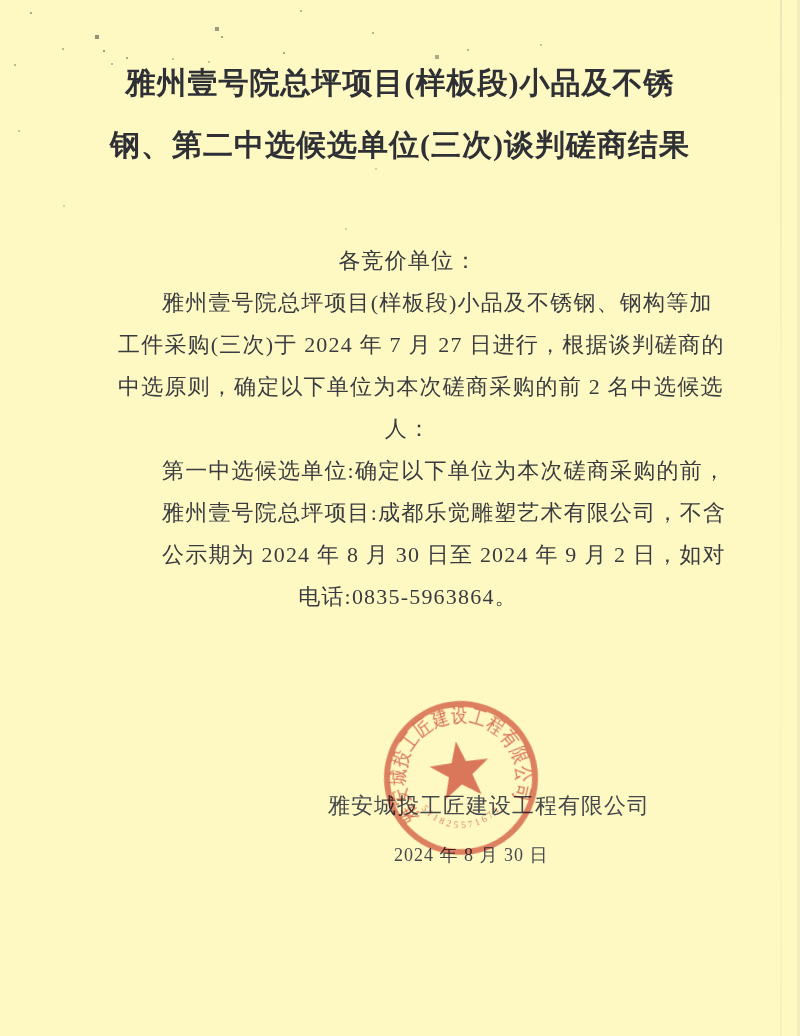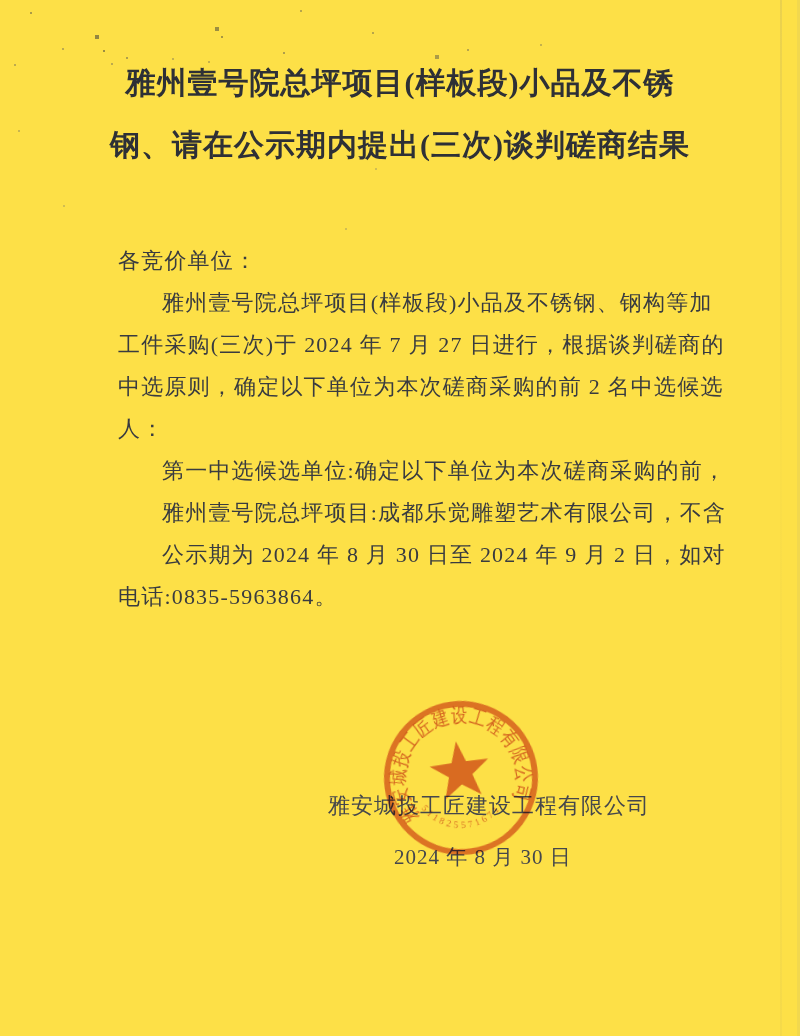--- a/index.html
+++ b/index.html
@@ -1,18 +1,18 @@
 <!DOCTYPE html>
 <html><head>
 <meta charset="utf-8">
 <style>
   html,body{margin:0;padding:0;background:#ffffff;}
   .page{
     position:relative;width:800px;height:1036px;overflow:hidden;
-    background:#fde047;
+    background:#fef9c3;
     font-family:"Liberation Serif","DejaVu Serif",serif;
   }
   
   .noise{
     position:absolute;top:0;left:0;width:2px;height:2px;background:transparent;
     box-shadow:
       30px 12px 0 0 rgba(70,70,70,.45),
       96px 36px 0 1px rgba(60,60,60,.55),
       103px 50px 0 0 rgba(60,60,60,.5),
       126px 57px 0 0 rgba(80,80,80,.45),
@@ -40,51 +40,51 @@
     background:linear-gradient(180deg,rgba(120,120,120,.14),rgba(120,120,120,.02) 45%,rgba(120,120,120,.06));}
   .edge-b{position:absolute;right:0;top:0;width:3px;height:100%;background:rgba(150,150,150,.10);}
 
   .title{
     position:absolute;top:52px;left:0;width:800px;margin:0;
     text-align:center;font-size:30px;font-weight:700;color:#2e3036;
     letter-spacing:1px;line-height:62px;
   }
   .doc-body{
     position:absolute;left:118px;top:240px;width:580px;
-    font-size:22px;line-height:42px;color:#393b40;letter-spacing:1.2px;
+    font-size:22px;line-height:42px;color:#393b40;letter-spacing:1.2px;text-align:center;
   }
   .bline{white-space:nowrap;}
   .indent{padding-left:44px;}
 
   .signature{
     position:absolute;left:328px;top:791px;font-size:22px;color:#45474c;
     letter-spacing:1px;white-space:nowrap;
   }
   .doc-date{
-    position:absolute;left:394px;top:843px;font-size:21px;color:#45474c;
+    position:absolute;left:394px;top:843px;font-size:18px;color:#45474c;
     letter-spacing:1px;white-space:nowrap;
   }
   .seal{
     position:absolute;left:375px;top:692px;width:172px;height:172px;
     transform:rotate(-8deg);opacity:.85;mix-blend-mode:multiply;
     filter:blur(.3px);
   }
   .seal text{font-family:"Liberation Serif","DejaVu Serif",serif;}
 </style>
 </head>
 <body>
 
 <div class="page">
   <div class="noise"></div>
   <div class="edge-a"></div>
   <div class="edge-b"></div>
 
   <h1 class="title">
     <div class="title-line">雅州壹号院总坪项目(样板段)小品及不锈</div>
-    <div class="title-line">钢、请在公示期内提出(三次)谈判磋商结果</div>
+    <div class="title-line">钢、第二中选候选单位(三次)谈判磋商结果</div>
   </h1>
 
   <div class="doc-body">
     <div class="bline">各竞价单位：</div>
     <div class="bline indent">雅州壹号院总坪项目(样板段)小品及不锈钢、钢构等加</div>
     <div class="bline">工件采购(三次)于 2024 年 7 月 27 日进行，根据谈判磋商的</div>
     <div class="bline">中选原则，确定以下单位为本次磋商采购的前 2 名中选候选</div>
     <div class="bline">人：</div>
     <div class="bline indent">第一中选候选单位:确定以下单位为本次磋商采购的前，</div>
     <div class="bline indent">雅州壹号院总坪项目:成都乐觉雕塑艺术有限公司，不含</div>

